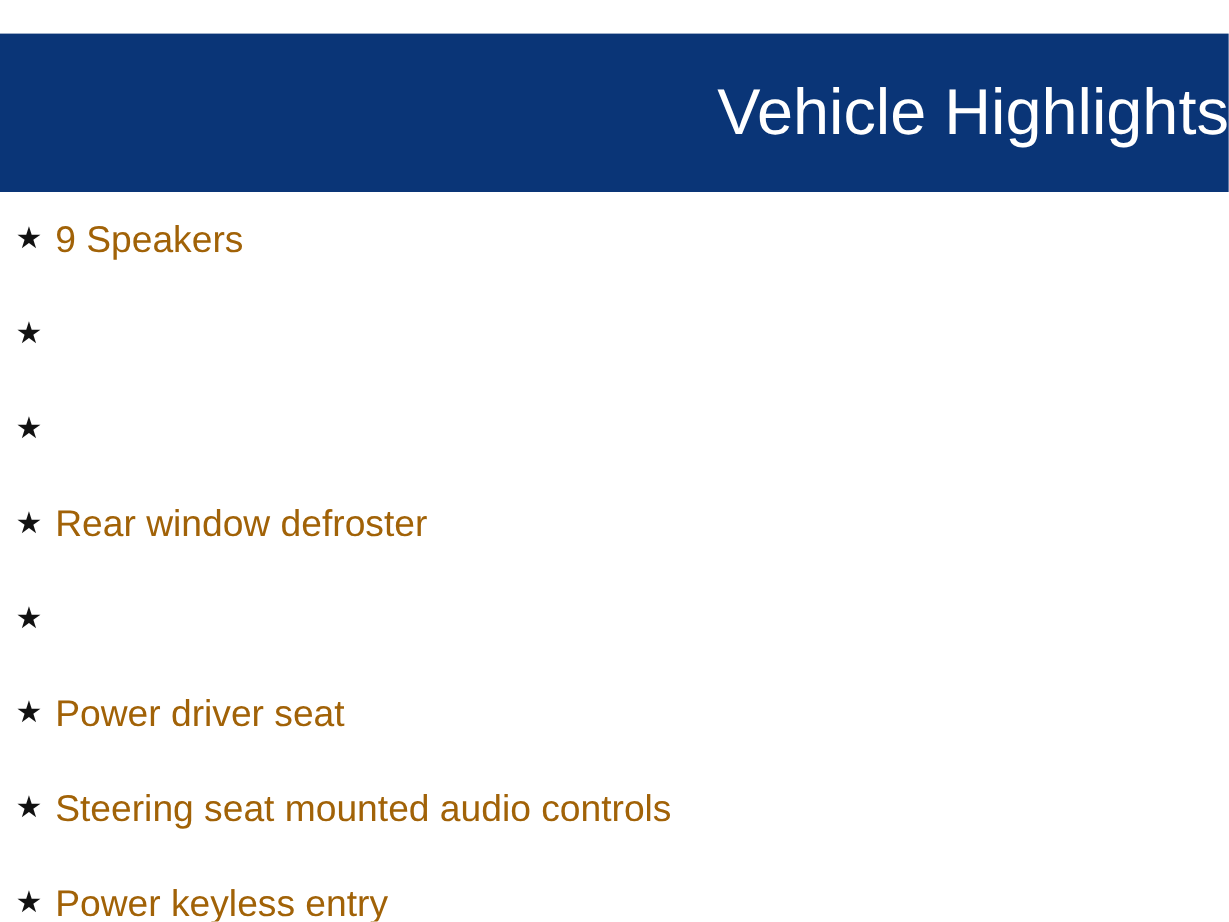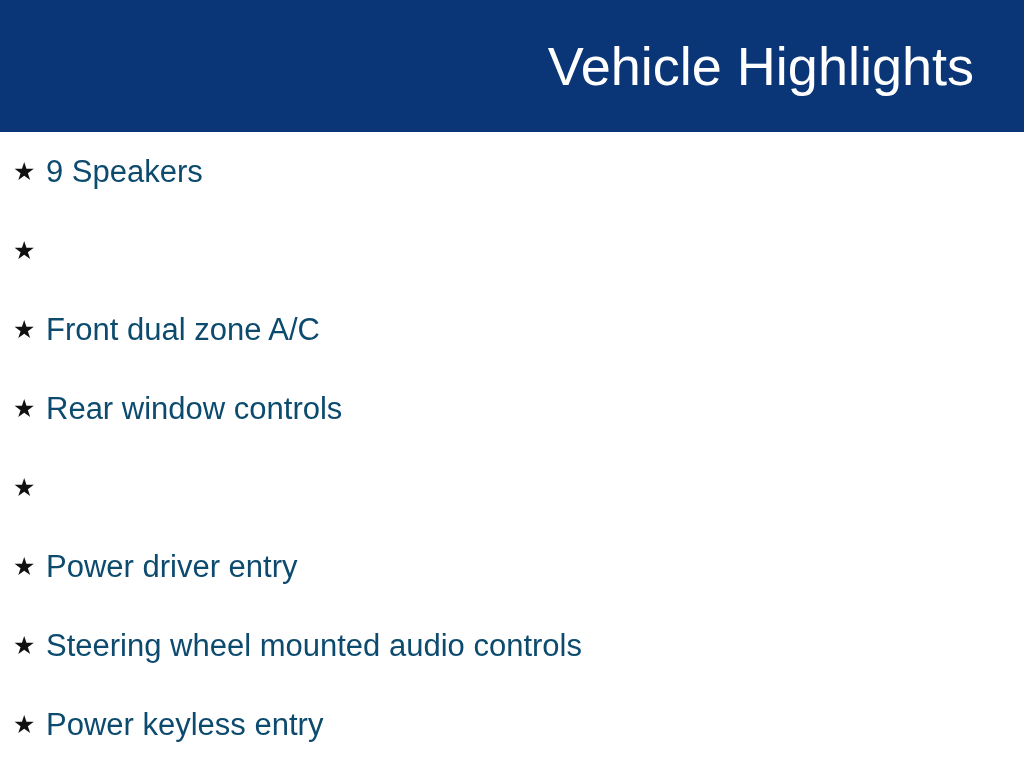--- a/index.html
+++ b/index.html
@@ -14,21 +14,21 @@
     font-family: "Liberation Sans", sans-serif;
   }
   .banner {
     box-sizing: border-box;
     width: 1024px;
     height: 132px;
     background: #0a3577;
     display: flex;
     align-items: center;
     justify-content: flex-end;
-    padding-right: 50px;
+    margin-top: 28px;
   }
   .slide-title {
     margin: 0;
     padding: 0;
     color: #ffffff;
     font-size: 54px;
     font-weight: 400;
     line-height: 1;
     white-space: nowrap;
   }
@@ -50,21 +50,21 @@
     width: 23px;
     margin-right: 10px;
     font-size: 25px;
     line-height: 1;
     color: #111111;
     text-align: left;
     flex: 0 0 auto;
   }
   .label {
     font-size: 31px;
-    color: #0c4a6e;
+    color: #a16207;
     line-height: 1.2;
     white-space: nowrap;
   }
 </style>
 </head>
 <body>
 
 <header class="banner">
   <h1 class="slide-title">Vehicle Highlights</h1>
 </header>
@@ -73,35 +73,34 @@
   <ul class="highlights">
     <li>
       <span class="star">★</span>
       <span class="label">9 Speakers</span>
     </li>
     <li>
       <span class="star">★</span>
     </li>
     <li>
       <span class="star">★</span>
-      <span class="label">Front dual zone A/C</span>
     </li>
     <li>
       <span class="star">★</span>
-      <span class="label">Rear window controls</span>
+      <span class="label">Rear window defroster</span>
     </li>
     <li>
       <span class="star">★</span>
     </li>
     <li>
       <span class="star">★</span>
-      <span class="label">Power driver entry</span>
+      <span class="label">Power driver seat</span>
     </li>
     <li>
       <span class="star">★</span>
-      <span class="label">Steering wheel mounted audio controls</span>
+      <span class="label">Steering seat mounted audio controls</span>
     </li>
     <li>
       <span class="star">★</span>
       <span class="label">Power keyless entry</span>
     </li>
   </ul>
 </main>
 
 </body></html>

